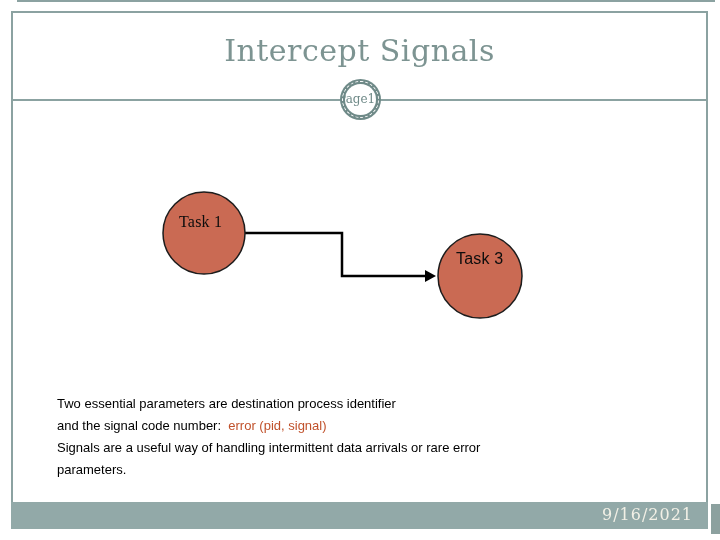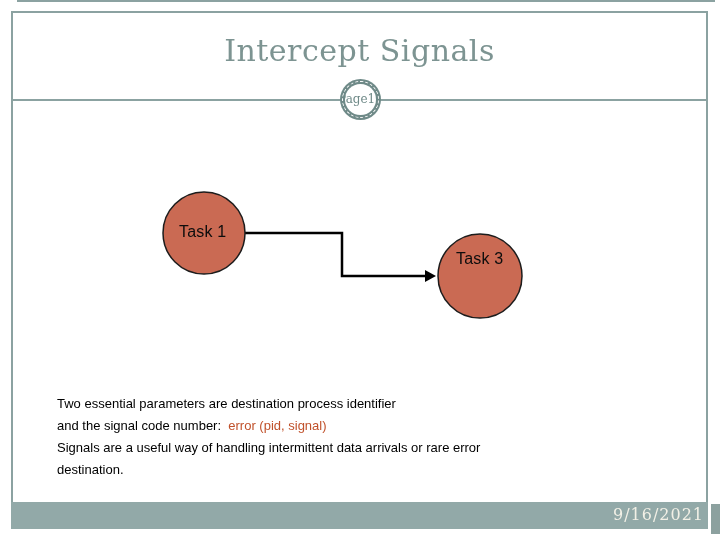--- a/index.html
+++ b/index.html
@@ -30,33 +30,33 @@
                 font-family:"DejaVu Serif", serif; color:#6f8a88;
                 font-size:12px; line-height:9.5px; overflow:hidden; }
 
   
   .diagram-svg { position:absolute; left:150px; top:180px; width:392px; height:150px; }
   .task-circle { fill:#ca6a53; stroke:#1c1c1c; stroke-width:1.5; }
   .connector   { fill:none; stroke:#000000; stroke-width:2.5; }
   .arrowhead   { fill:#000000; }
   .task-label  { position:absolute; width:52px; font-size:16px; line-height:19px;
                  color:#0d0d0d; letter-spacing:0.2px; }
-  .t1 { left:179px; top:222px; }
+  .t1 { left:179px; top:212px;font-family:Liberation Serif, serif; }
   .t2 { left:456px; top:249px; }
 
   
   .body-text { position:absolute; left:57px; top:393px; width:620px;
                font-size:13px; line-height:22px; color:#000000; }
   .bline { white-space:pre-wrap; }
   .code  { color:#c0512b; }
 
   
   .footer-bar { position:absolute; left:11px; top:502px; width:697px; height:27px;
                 background:#92a9a8; text-align:right; }
-  .date { display:inline-block; margin-right:4px; line-height:26px;
+  .date { display:inline-block; margin-right:15px; line-height:26px;
           font-family:"DejaVu Serif", serif; font-size:16px; color:#f2f0e6;
           letter-spacing:1px; }
   .corner-patch { position:absolute; left:711px; top:504px; width:9px; height:30px;
                   background:#8ca19f; }
 </style>
 </head>
 <body>
 
 <div class="slide">
 
@@ -83,21 +83,21 @@
     <circle class="task-circle" cx="330" cy="96" r="42"></circle>
   </svg>
 
   <div class="task-label t1">Task 1</div>
   <div class="task-label t2">Task 3</div>
 
   <div class="body-text">
     <div class="bline">Two essential parameters are destination process identifier</div>
     <div class="bline"><span>and the signal code number:  </span><span class="code">error (pid, signal)</span></div>
     <div class="bline">Signals are a useful way of handling intermittent data arrivals or rare error</div>
-    <div class="bline">destination.</div>
+    <div class="bline">parameters.</div>
   </div>
 
   <div class="footer-bar">
     <span class="date">9/16/2021</span>
   </div>
   <div class="corner-patch"></div>
 
 </div>
 
 </body></html>

